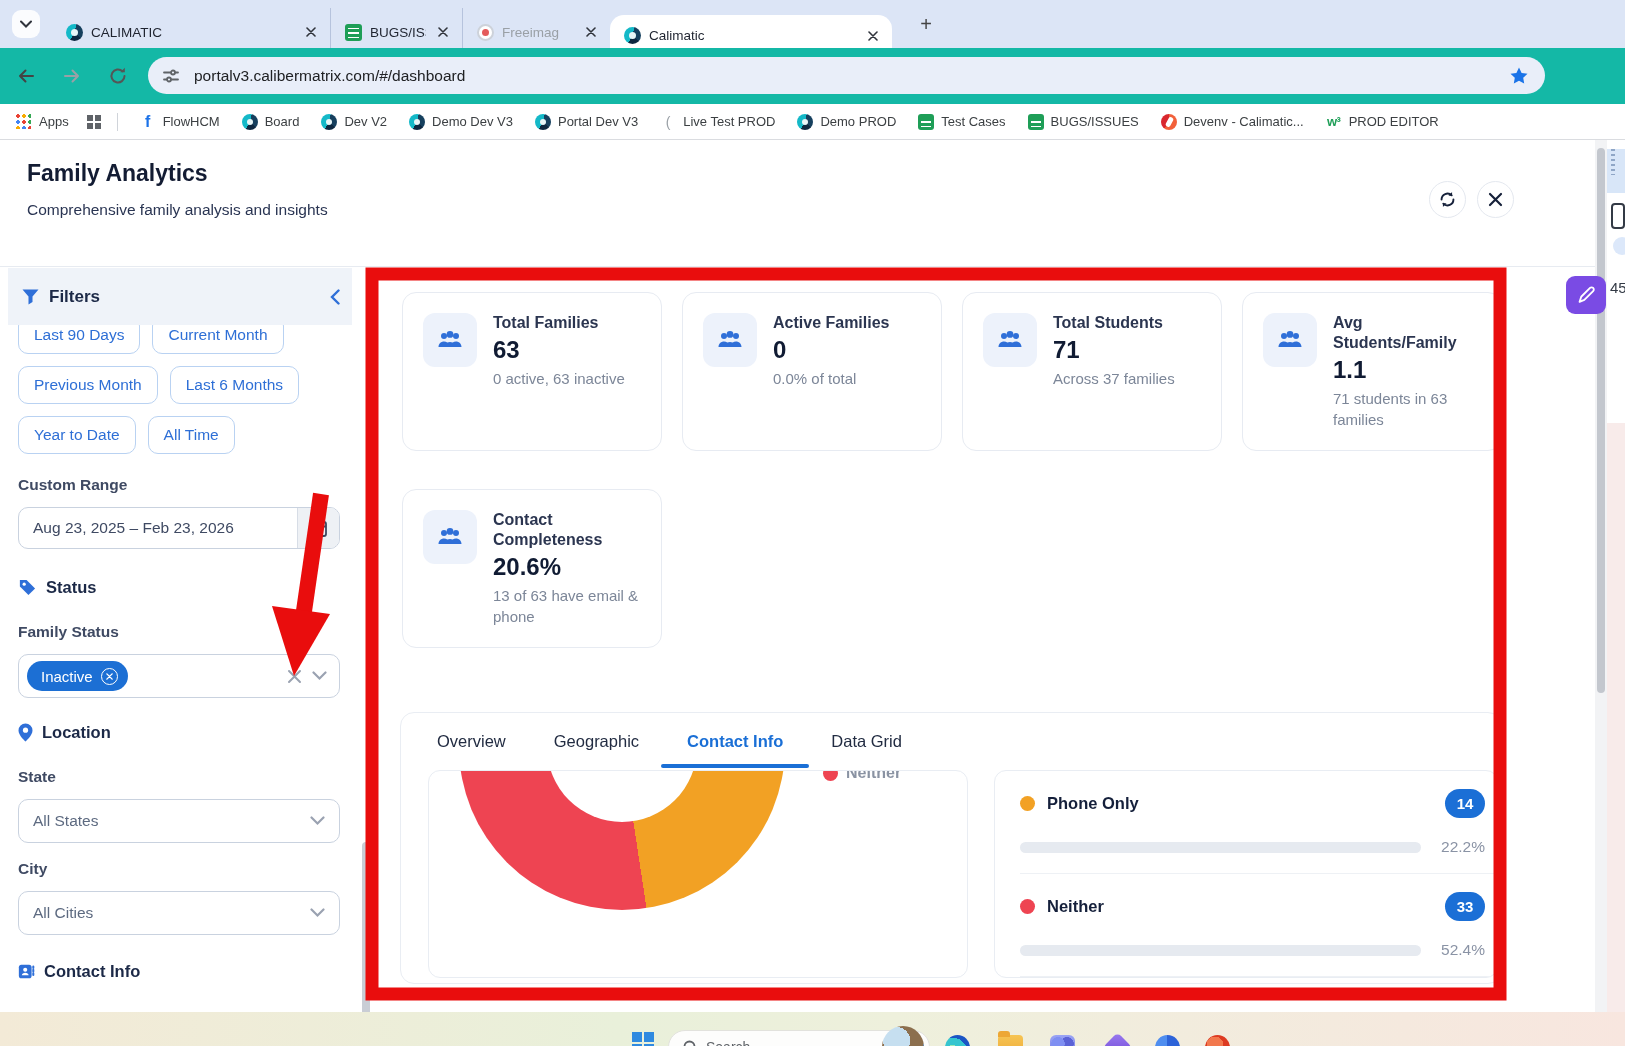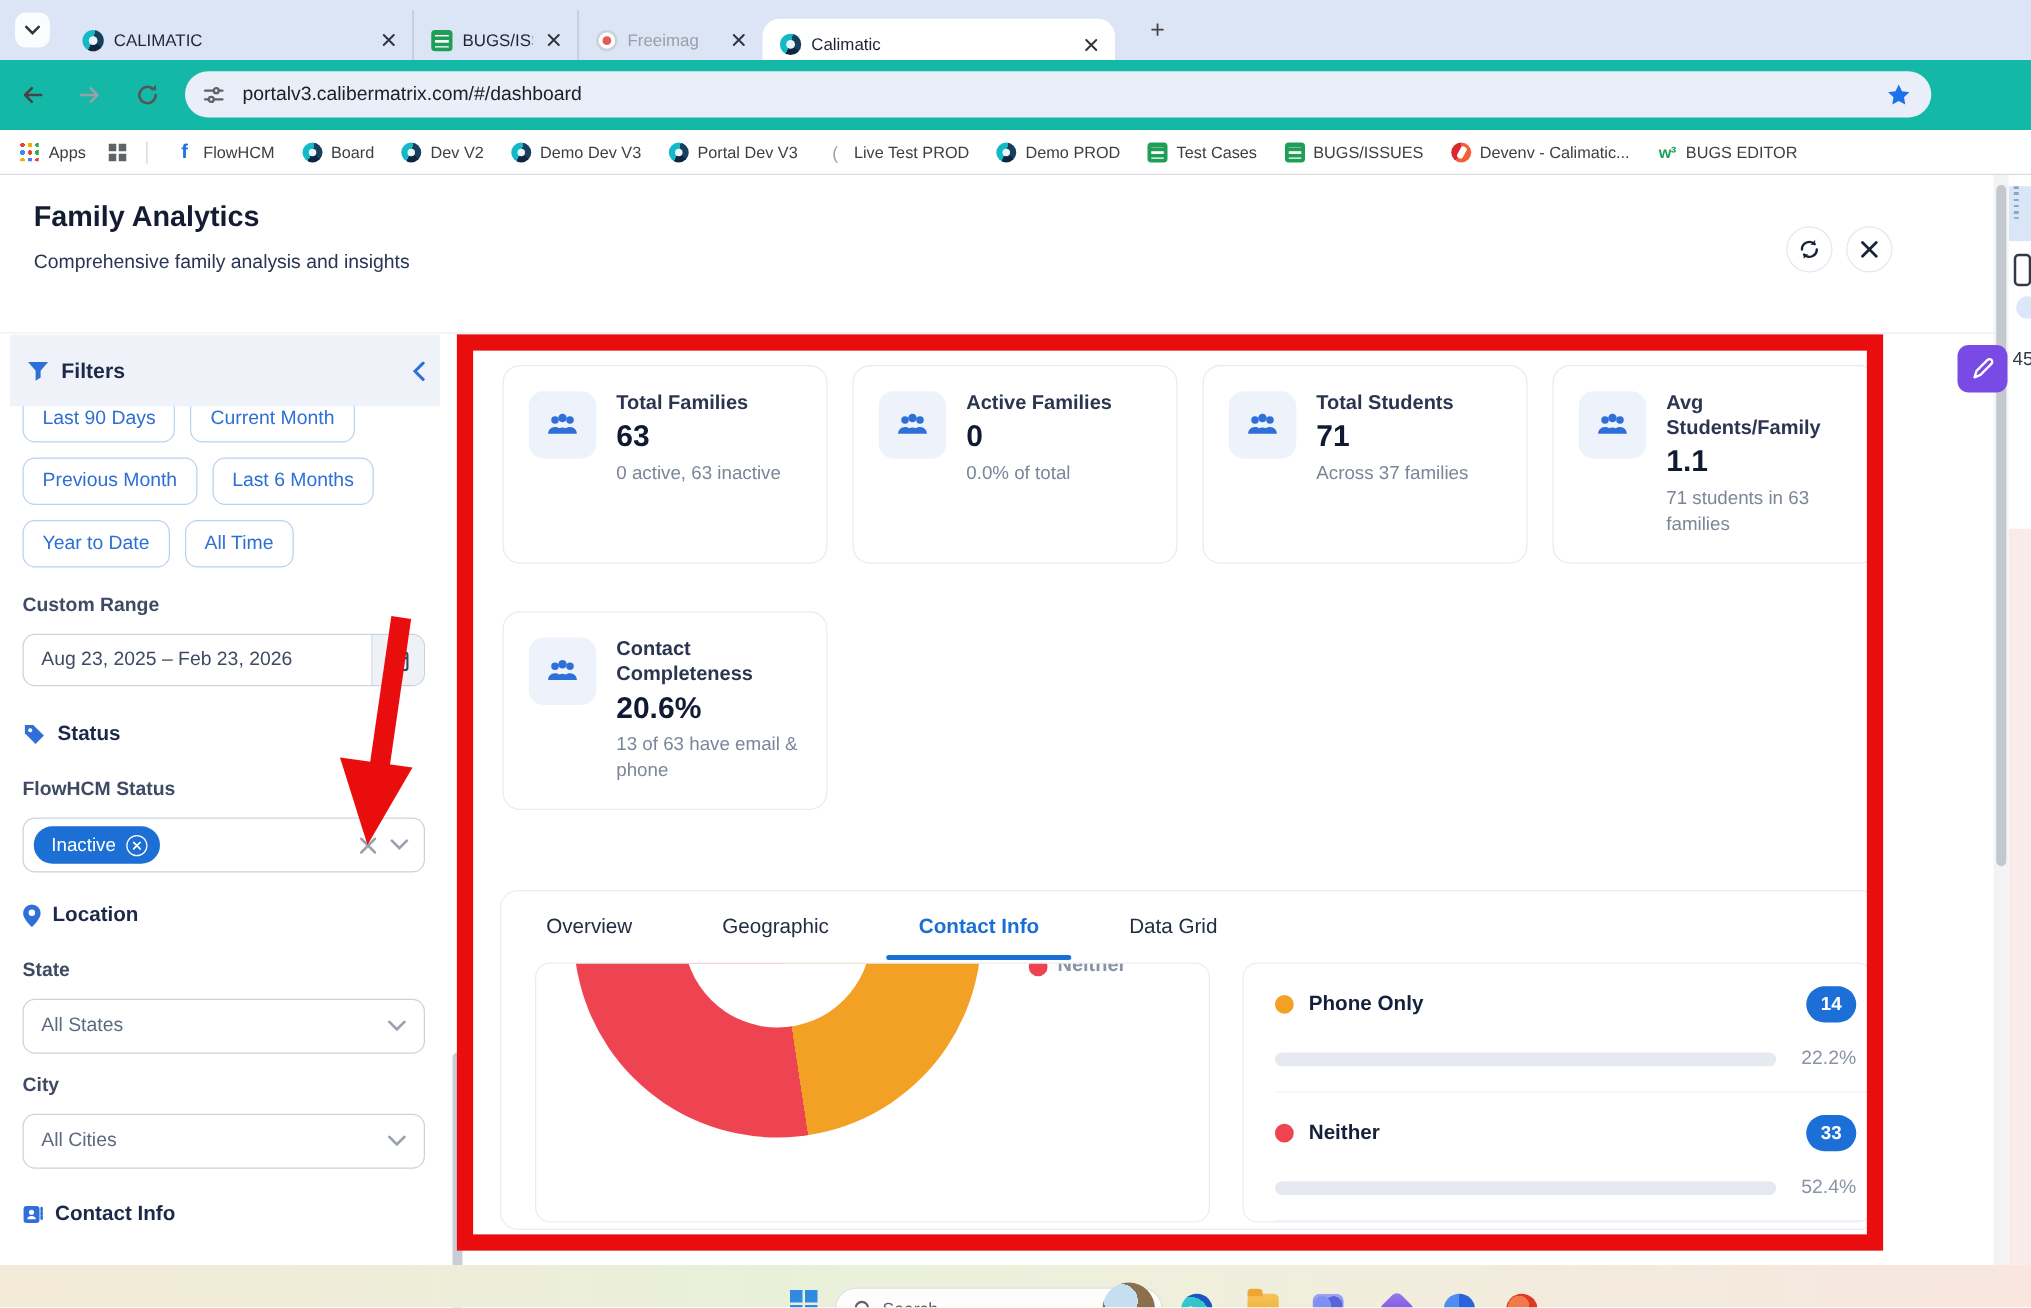--- a/index.html
+++ b/index.html
@@ -92,21 +92,21 @@
 
   
   .stats-wrap { position:absolute; left:402px; top:292px; width:1102px; display:flex; flex-wrap:wrap; column-gap:20px; row-gap:38px; }
   .stat-card { width:260px; min-height:156px; background:#fff; border:1px solid #e7ebf2; border-radius:14px; padding:20px; display:flex; gap:16px; }
   .stat-tile { width:54px; height:54px; border-radius:12px; background:#edf2fb; display:flex; align-items:center; justify-content:center; flex:0 0 auto; }
   .stat-label { font-size:16px; font-weight:700; color:#2b3550; line-height:1.25; }
   .stat-value { font-size:24px; font-weight:800; color:#101b33; margin-top:3px; }
   .stat-sub { font-size:15px; color:#7c8698; margin-top:4px; line-height:1.4; }
 
   .tabs-card { position:absolute; left:400px; top:712px; width:1102px; height:272px; background:#fff; border:1px solid #e9edf3; border-radius:14px; }
-  .tabbar { position:absolute; left:0; top:0; width:100%; height:57px; display:flex; align-items:center; padding-left:26px; gap:52px; }
+  .tabbar { position:absolute; left:0; top:0; width:100%; height:57px; display:flex; align-items:center; padding-left:26px; gap:28px; }
   .mtab { font-size:16.5px; color:#222c42; position:relative; padding:16px 10px; }
   .mtab.active { color:#1a6fd6; font-weight:700; }
   .mtab.active::after { content:""; position:absolute; left:-16px; right:-16px; bottom:-1px; height:4px; border-radius:3px; background:#1a6fd6; }
   .panel { position:absolute; top:57px; height:208px; border:1px solid #e9edf3; border-radius:12px; background:#fff; overflow:hidden; }
   .panel.left { left:27px; width:540px; }
   .panel.right { left:593px; width:504px; }
   .donut { position:absolute; left:30px; top:-187px; width:326px; height:326px; border-radius:50%; }
   .donut::after { content:""; position:absolute; left:88px; top:88px; width:150px; height:150px; background:#fff; border-radius:50%; }
   .clipped-legend { position:absolute; left:394px; top:-7px; display:flex; align-items:center; gap:8px; }
   .cl-dot { width:15px; height:15px; border-radius:50%; background:#ee4452; }
@@ -301,21 +301,21 @@
         <span class="bm-label">BUGS/ISSUES</span>
       </span>
 
       <span class="bm">
         <span class="bm-ico devenv"></span>
         <span class="bm-label">Devenv - Calimatic...</span>
       </span>
 
       <span class="bm">
         <span class="bm-ico w3">w³</span>
-        <span class="bm-label">BUGS EDITOR</span>
+        <span class="bm-label">PROD EDITOR</span>
       </span>
 
   </div>
 
   <div class="page-header">
     <div class="page-title">Family Analytics</div>
     <div class="page-subtitle">Comprehensive family analysis and insights</div>
     <div class="hdr-btn refresh">
       <svg class="glyph" width="19" height="19" viewBox="0 0 24 24">
           <path d="M4.5 12a7.5 7.5 0 0 1 12.8-5.3M19.5 12a7.5 7.5 0 0 1-12.8 5.3" stroke="#16213a" stroke-width="2.4" fill="none" stroke-linecap="round"></path>
@@ -369,21 +369,21 @@
             </svg>
         </span>
       </div>
       <div class="sb-section sec-status">
         <svg class="glyph" width="19" height="19" viewBox="0 0 20 20">
             <path d="M2 2h7l9 9-7 7-9-9z" fill="#2f6fd8"></path>
             <circle cx="6.5" cy="6.5" r="1.7" fill="#fff"></circle>
           </svg>
         <span>Status</span>
       </div>
-      <div class="sb-label lab-family">FlowHCM Status</div>
+      <div class="sb-label lab-family">Family Status</div>
       <div class="ms-select">
         <span class="chip">
           <span>Inactive</span>
           <span class="chip-x">
             <svg class="glyph" width="7" height="7" viewBox="0 0 8 8">
                 <path d="M1 1l6 6M7 1L1 7" stroke="#fff" stroke-width="1.6" stroke-linecap="round"></path>
               </svg>
           </span>
         </span>
         <span class="ms-spacer"></span>

